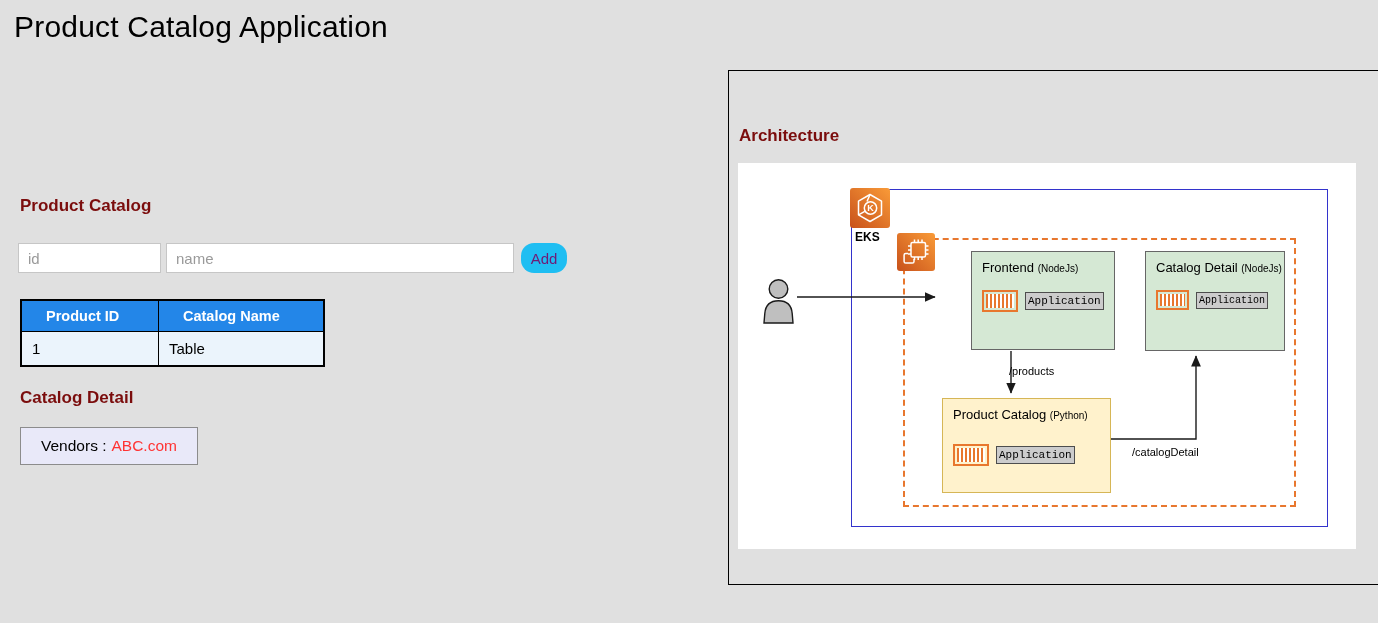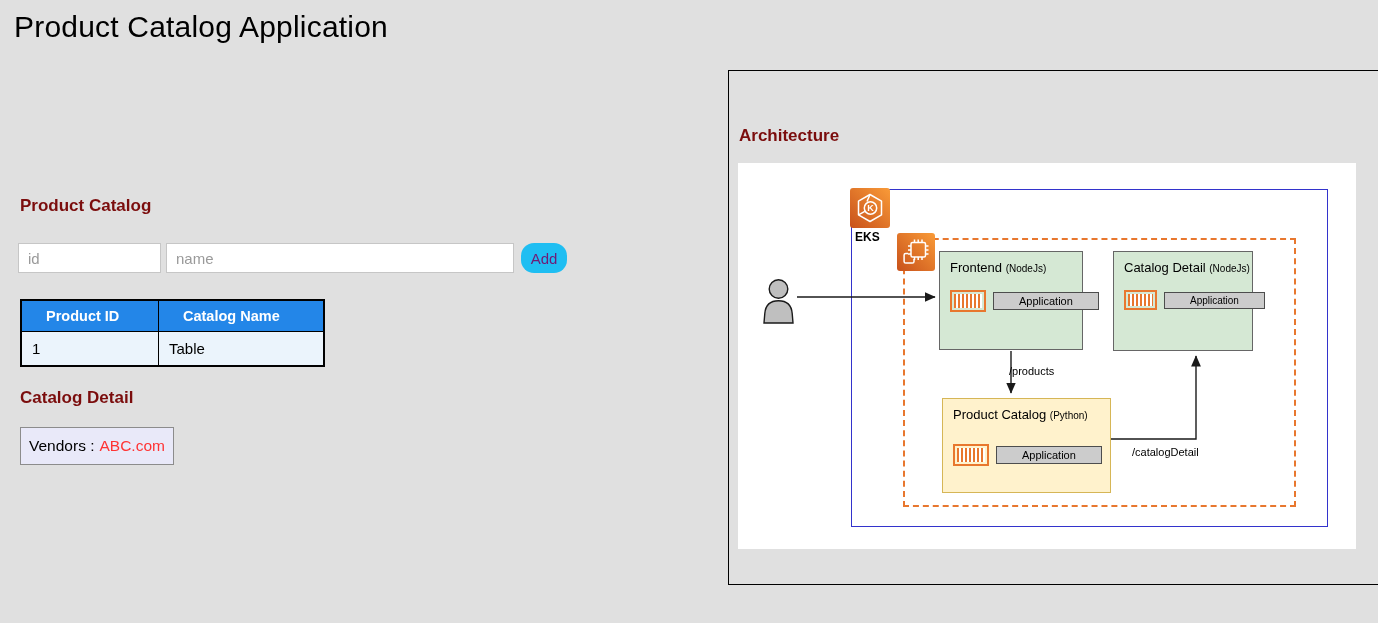--- a/index.html
+++ b/index.html
@@ -34,51 +34,51 @@
     background:var(--table-header-blue,#2386E8);color:#fff;text-align:left;
     padding:7px 24px;border:1px solid #000;font-size:14.5px;
   }
   #product-table th.col-id{min-width:88px;}
   #product-table th.col-name{min-width:116px;}
   #product-table td{background:var(--table-row-bg,#EBF4FC);padding:8px 10px;border:1px solid #000;}
 
   #vendors-box{
     position:absolute;left:20px;top:427px;
     background:var(--vendors-box-bg,#E9E9F9);border:1px solid #8C8C8C;
-    padding:9px 8px;font-size:15.5px;
+    padding:9px 20px;font-size:15.5px;
   }
   #vendor-value{color:var(--vendor-link-red,#FF3333);margin-left:5px;}
 
   
   #arch-panel{position:absolute;left:728px;top:70px;width:732px;height:515px;border:1px solid #000;box-sizing:border-box;}
   #arch-heading{left:10px;top:55px;}
   #diagram-canvas{position:absolute;left:9px;top:92px;width:618px;height:386px;background:#fff;}
 
   #cluster-box{position:absolute;left:113px;top:26px;width:477px;height:338px;border:1px solid var(--cluster-border-blue,#3333CC);box-sizing:border-box;}
   #eks-icon{position:absolute;left:112px;top:25px;width:40px;height:40px;}
   #eks-label{position:absolute;left:117px;top:67px;font-size:12px;font-weight:bold;}
   #namespace-box{position:absolute;left:165px;top:75px;width:393px;height:269px;border:2px dashed var(--aws-orange,#E8772E);box-sizing:border-box;}
   #pod-icon{position:absolute;left:159px;top:70px;width:38px;height:38px;}
 
   .node{position:absolute;box-sizing:border-box;padding:8px 10px;}
-  .node-green{background:var(--node-green,#D5E8D4);border:1px solid var(--node-green-border,#666666);}
+  .node-green{background:var(--node-green,#D5E8D4);border:1px solid var(--node-green-border,#666666);margin-left:32px;}
   .node-yellow{background:var(--node-yellow,#FFF2CC);border:1px solid var(--node-yellow-border,#D6B656);}
   #node-frontend{left:201px;top:88px;width:144px;height:99px;}
   #node-catalog-detail{left:375px;top:88px;width:140px;height:100px;}
   #node-product-catalog{left:204px;top:235px;width:169px;height:95px;}
   .node-title{font-size:13px;white-space:nowrap;}
   .node-runtime{font-size:10px;}
   .node-body{display:flex;align-items:center;gap:7px;margin-top:15px;}
   #node-product-catalog .node-body{margin-top:22px;}
   .cargo{
     width:36px;height:22px;box-sizing:border-box;flex:0 0 auto;
     border:2px solid var(--aws-orange,#E8772E);padding:2px;
     background:repeating-linear-gradient(90deg,var(--aws-orange,#E8772E) 0 2px,#fff 2px 4px) content-box;
   }
-  .chip{background:var(--app-chip-gray,#CCCCCC);border:1px solid #4D4D4D;font-size:11px;padding:2px 25px;white-space:nowrap;}
+  .chip{background:var(--app-chip-gray,#CCCCCC);border:1px solid #4D4D4D;font-size:11px;padding:2px 2px;white-space:nowrap;font-family:Liberation Mono, monospace;}
 
   #person-icon{position:absolute;left:22px;top:113px;}
   #edge-label-products{position:absolute;left:271px;top:202px;font-size:11px;}
   #edge-label-catalogdetail{position:absolute;left:394px;top:283px;font-size:11px;}
   #arrows-layer{position:absolute;left:0;top:0;pointer-events:none;}
 </style>
 </head>
 <body>
 
 <h1 id="app-title">Product Catalog Application</h1>

